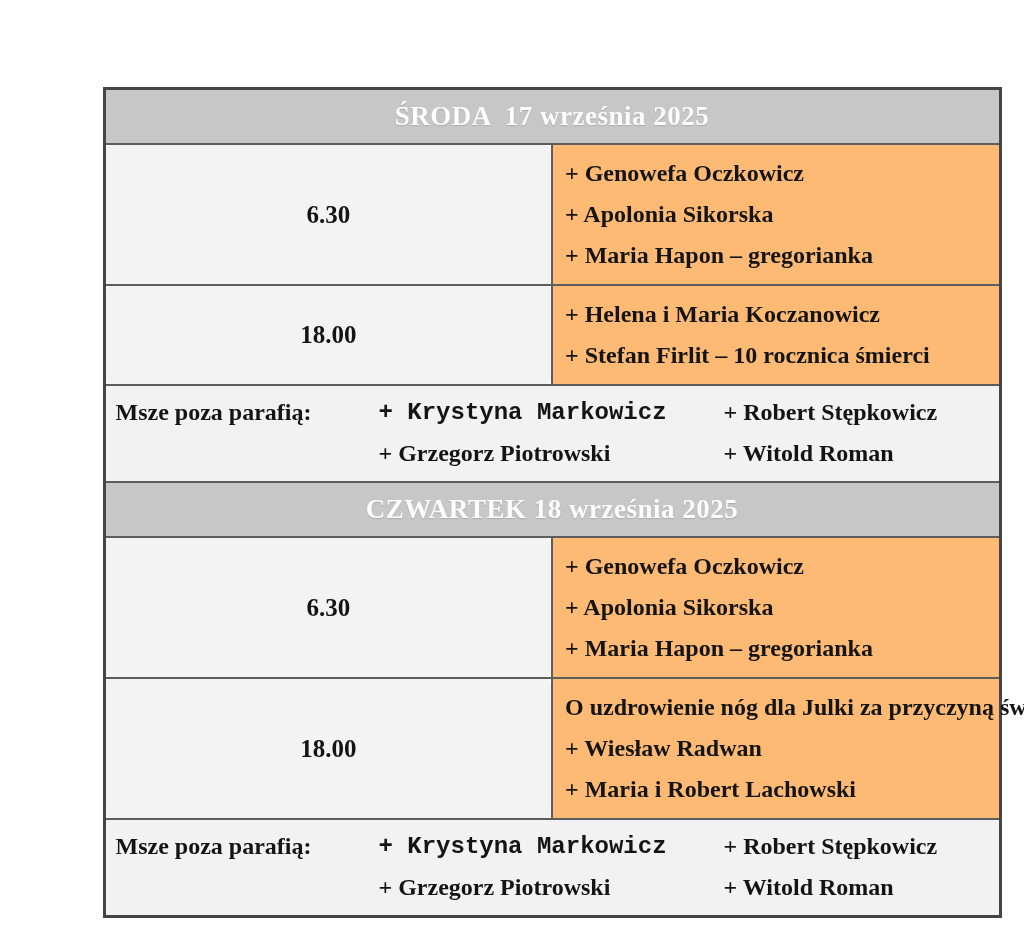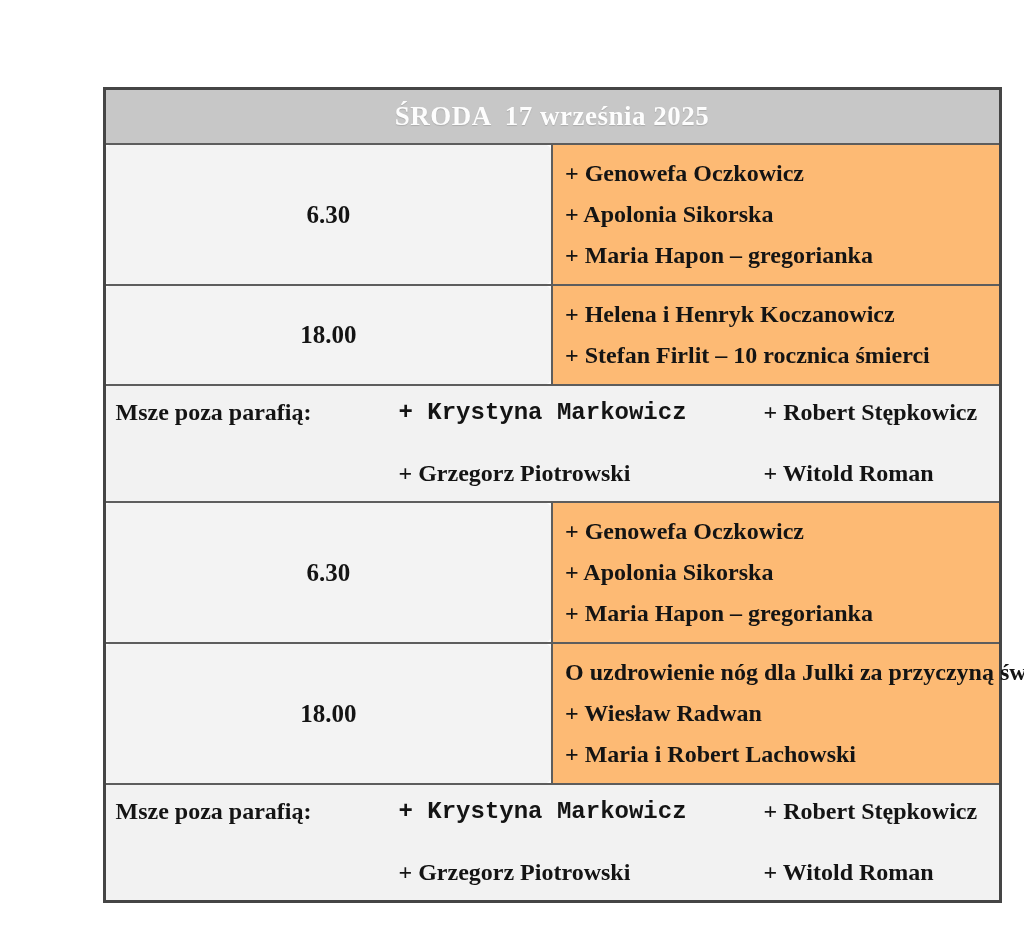--- a/index.html
+++ b/index.html
@@ -64,21 +64,20 @@
   }
   td.outside-cell {
     background: #f2f2f2;
     padding: 6px 0 7px 10px;
   }
   .outside-grid {
     display: grid;
     grid-template-columns: 263px 345px 1fr;
     font-size: 24px;
     line-height: 41px;
-    gap: 20px;
   }
   .outside-label   { grid-column: 1; grid-row: 1; white-space: nowrap; }
   .outside-c1-r1   { grid-column: 2; grid-row: 1; white-space: nowrap; font-family: Liberation Mono, monospace; }
   .outside-c2-r1   { grid-column: 3; grid-row: 1; white-space: nowrap; }
   .outside-c1-r2   { grid-column: 2; grid-row: 2; white-space: nowrap; }
   .outside-c2-r2   { grid-column: 3; grid-row: 2; white-space: nowrap; }
 </style>
 </head>
 <body>
 
@@ -95,37 +94,40 @@
         <td class="intentions-cell">
           <div class="intention-line">+ Genowefa Oczkowicz</div>
           <div class="intention-line">+ Apolonia Sikorska</div>
           <div class="intention-line">+ Maria Hapon – gregorianka</div>
         </td>
       </tr>
 
       <tr>
         <td class="time-cell">18.00</td>
         <td class="intentions-cell">
-          <div class="intention-line">+ Helena i Henryk Koczanowicz</div>
+          <div class="intention-line">+ Helena i Maria Koczanowicz</div>
           <div class="intention-line">+ Stefan Firlit – 10 rocznica śmierci</div>
         </td>
       </tr>
 
       <tr>
         <td class="outside-cell" colspan="2">
           <div class="outside-grid">
             <div class="outside-label">Msze poza parafią:</div>
             <div class="outside-c1-r1">+ Krystyna Markowicz</div>
             <div class="outside-c2-r1">+ Robert Stępkowicz</div>
             <div class="outside-c1-r2">+ Grzegorz Piotrowski</div>
             <div class="outside-c2-r2">+ Witold Roman</div>
           </div>
         </td>
       </tr>
 
+      <tr>
+        <th class="day-header" colspan="2">CZWARTEK 18 września 2025</th>
+      </tr>
 
       <tr>
         <td class="time-cell">6.30</td>
         <td class="intentions-cell">
           <div class="intention-line">+ Genowefa Oczkowicz</div>
           <div class="intention-line">+ Apolonia Sikorska</div>
           <div class="intention-line">+ Maria Hapon – gregorianka</div>
         </td>
       </tr>
 

